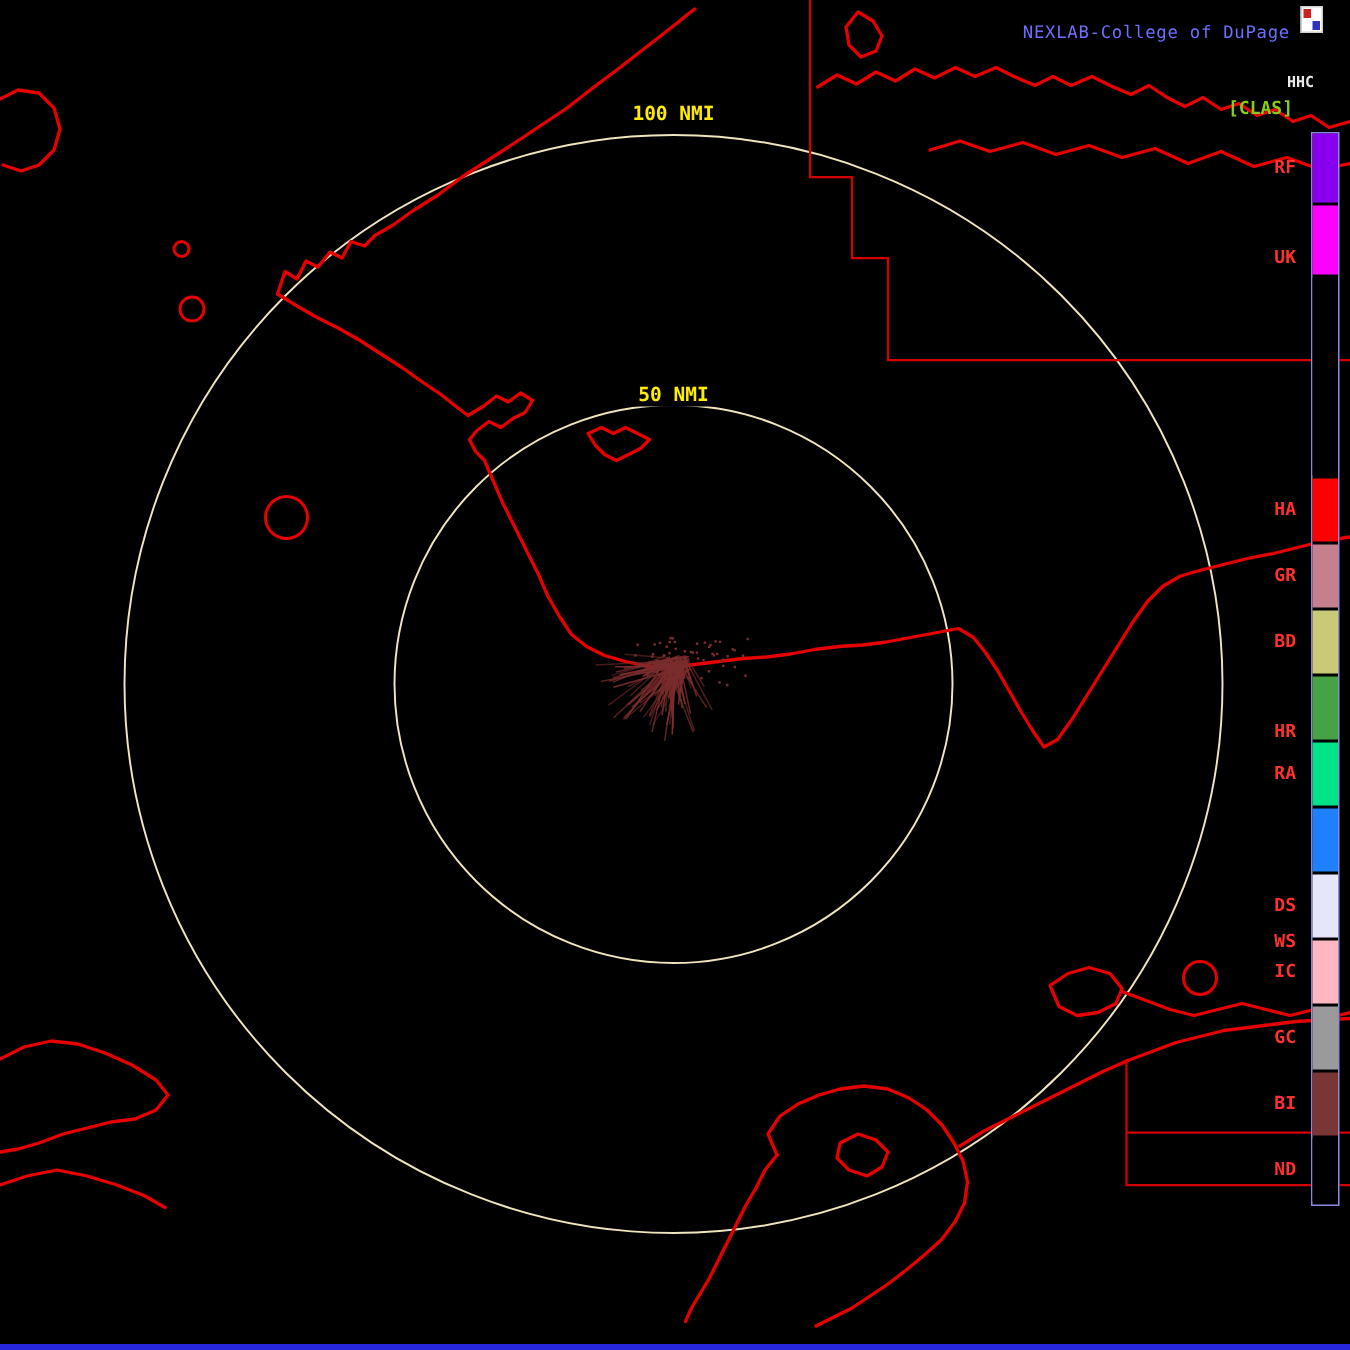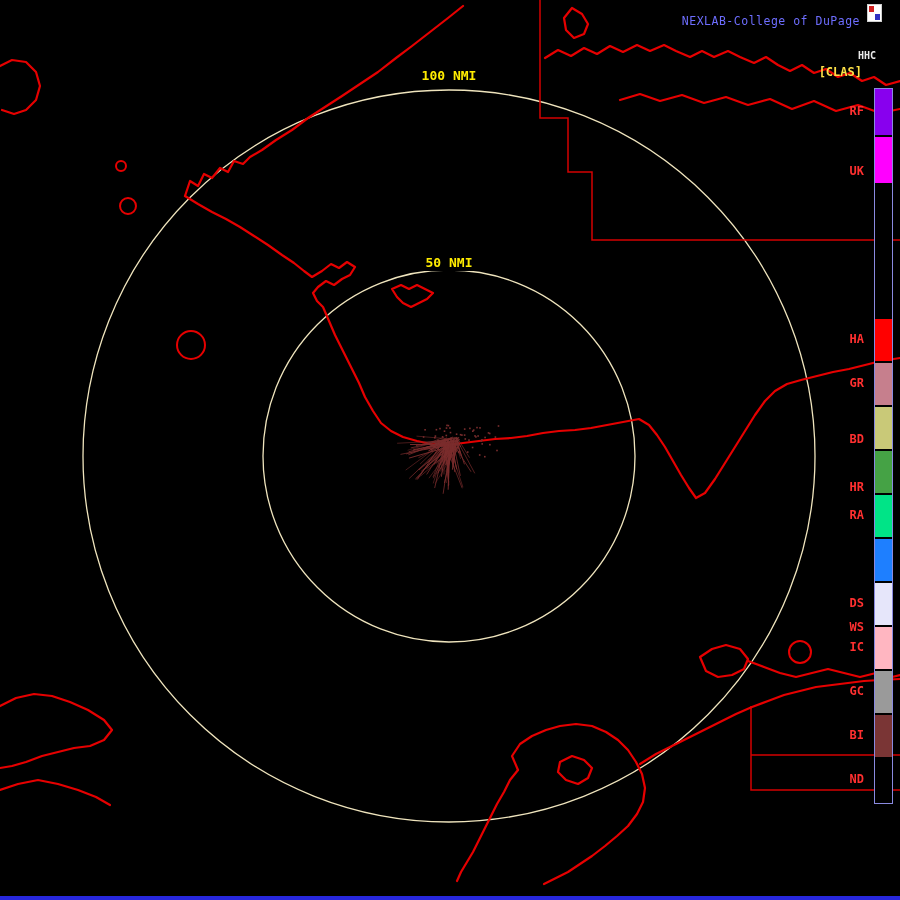--- a/index.html
+++ b/index.html
@@ -5,21 +5,21 @@
   html,body{margin:0;padding:0;width:900px;height:900px;background:#000;overflow:hidden;
     font-family:"DejaVu Sans Mono","Liberation Mono",monospace;}
   .abs{position:absolute;}
   #stage{position:relative;width:900px;height:900px;background:#000;}
   #radar-svg{position:absolute;left:0;top:0;}
   #brand{top:6px;right:40px;color:#6e6eff;font-size:11.5px;letter-spacing:0.5px;margin-top:8px;}
   #logo{top:4px;right:18px;width:13px;height:16px;border:1px solid #cfcfcf;background:#fff;}
   #logo .fl-a{position:absolute;left:1px;top:1px;width:5px;height:6px;background:#d02020;}
   #logo .fl-b{position:absolute;right:1px;bottom:1px;width:5px;height:6px;background:#3030c0;}
   #hhc{top:50px;right:24px;color:#e8e8e8;font-size:10px;font-weight:bold;}
-  #clas{top:65px;right:38px;color:#fde047;font-size:12px;font-weight:bold;}
+  #clas{top:65px;right:38px;color:#84cc16;font-size:12px;font-weight:bold;}
   #legend-bar{top:88px;right:7px;width:17px;height:714px;border:1px solid #8a8ae0;background:#000;}
   #legend-bar div{width:17px;}
   .leg-label{position:absolute;right:36px;color:#ff3030;font-size:12px;font-weight:bold;}
   #status{bottom:8px;left:0;width:900px;text-align:center;color:#bdbdbd;font-size:14px;letter-spacing:1px;}
   #bottom-strip{bottom:0;left:0;width:900px;height:4px;background:#2727dd;}
 </style>
 </head>
 <body>
 
 <div id="stage">
@@ -250,21 +250,21 @@
       <div style="height: 42px; margin-bottom: 2px; background: rgb(255, 182, 193);"></div>
       <div style="height: 42px; margin-bottom: 2px; background: rgb(154, 154, 154);"></div>
       <div style="height: 42px; margin-bottom: 2px; background: rgb(122, 53, 53);"></div>
       <div style="height: 42px; margin-bottom: 2px; background: rgb(0, 0, 0);"></div>
     </div>
   <div class="abs" id="bottom-strip"></div>
 <div class="leg-label" style="top: 104px;">RF</div>
     <div class="leg-label" style="top: 164px;">UK</div>
     <div class="leg-label" style="top: 332px;">HA</div>
     <div class="leg-label" style="top: 376px;">GR</div>
-    <div class="leg-label" style="top: 432px;">BD</div>
+    <div class="leg-label" style="top: 420px;">BD</div>
     <div class="leg-label" style="top: 480px;">HR</div>
     <div class="leg-label" style="top: 508px;">RA</div>
     <div class="leg-label" style="top: 576px; margin-top: 44px;">WS</div>
     <div class="leg-label" style="top: 596px;">DS</div>
     <div class="leg-label" style="top: 640px;">IC</div>
     <div class="leg-label" style="top: 684px;">GC</div>
     <div class="leg-label" style="top: 728px;">BI</div>
     <div class="leg-label" style="top: 772px;">ND</div>
   </div>
 

